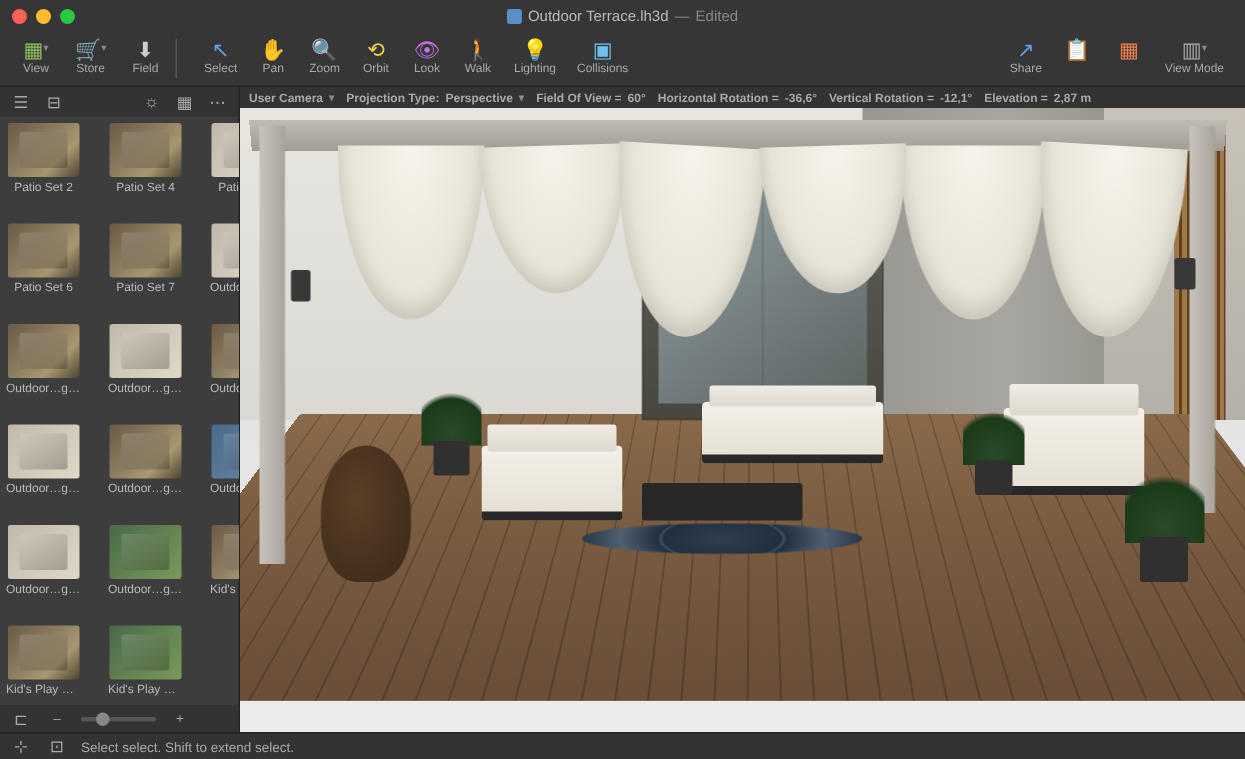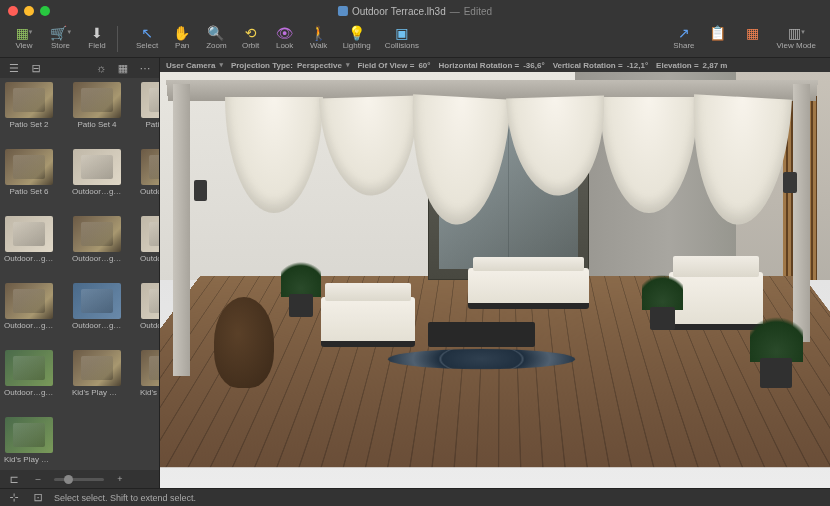--- a/index.html
+++ b/index.html
@@ -184,20 +184,24 @@
         </div>
         <div class="sb-item">
           <div class="thumb wht"></div>
           <span>Patio Set 5</span>
         </div>
         <div class="sb-item">
           <div class="thumb "></div>
           <span>Patio Set 6</span>
         </div>
         <div class="sb-item">
+          <div class="thumb "></div>
+          <span>Patio Set 7</span>
+        </div>
+        <div class="sb-item">
           <div class="thumb wht"></div>
           <span>Outdoor…ge Set 1</span>
         </div>
         <div class="sb-item">
           <div class="thumb "></div>
           <span>Outdoor…ge Set 2</span>
         </div>
         <div class="sb-item">
           <div class="thumb wht"></div>
           <span>Outdoor…ge Set 3</span>

